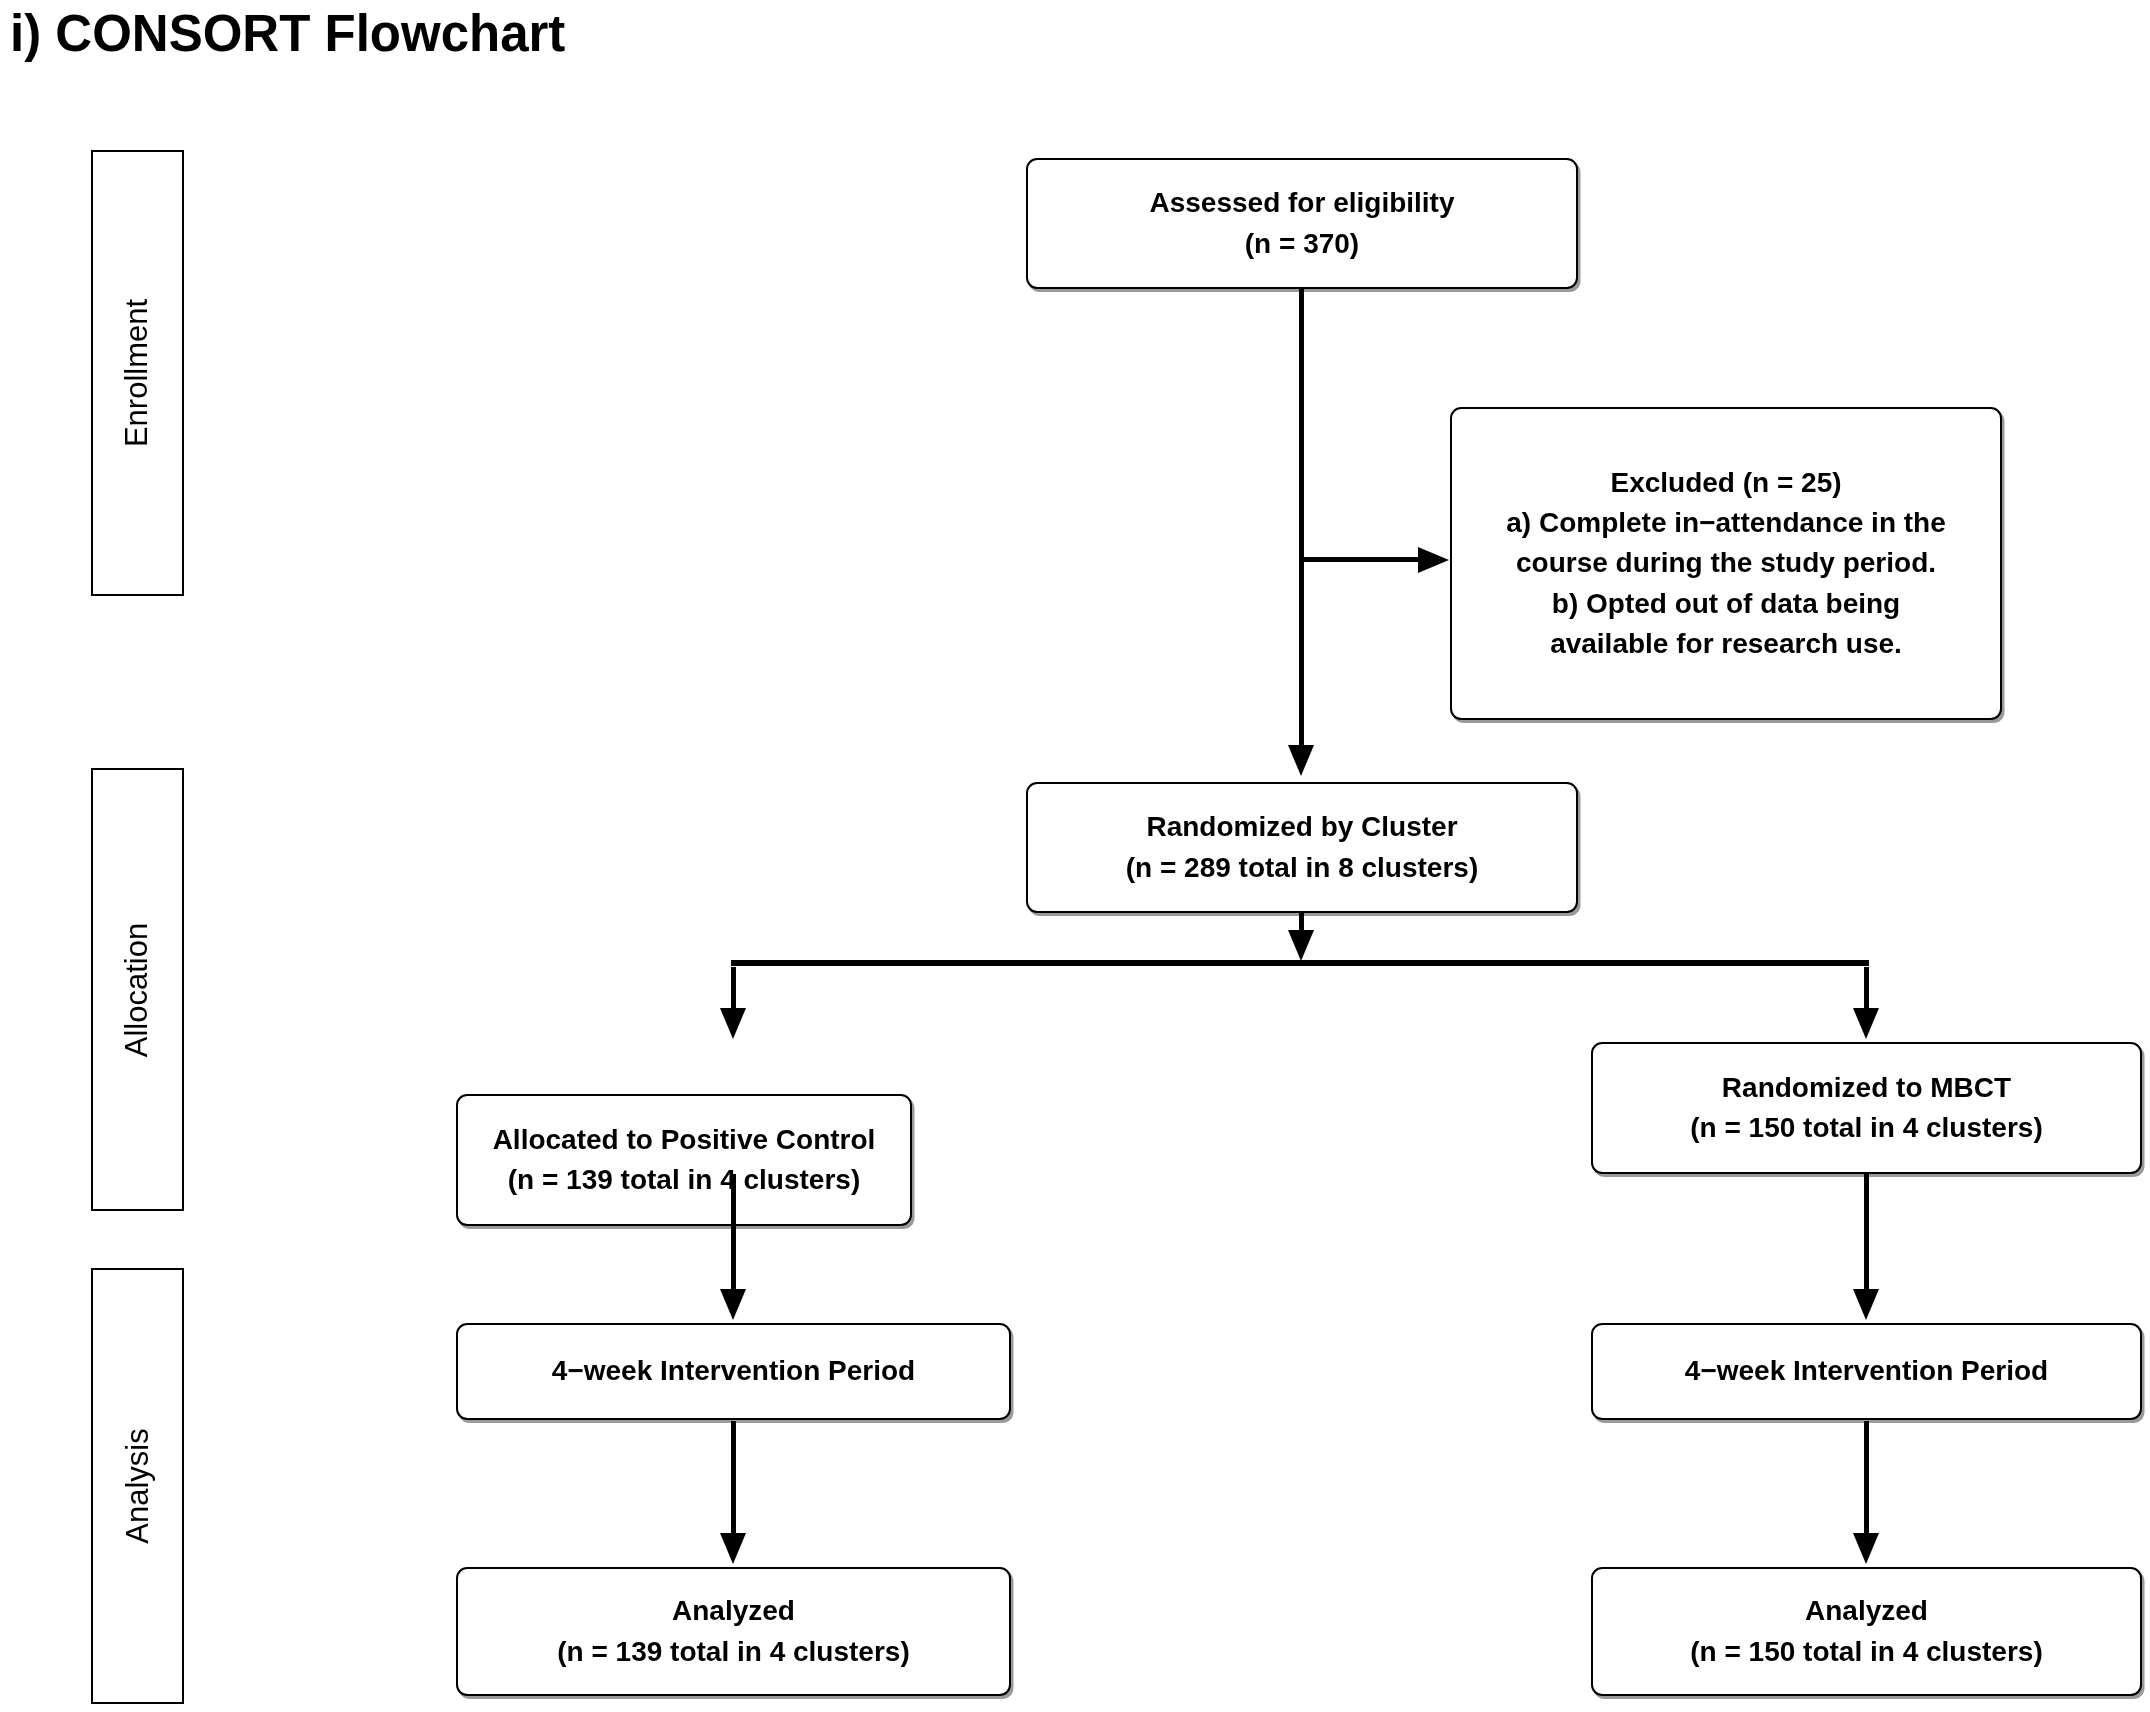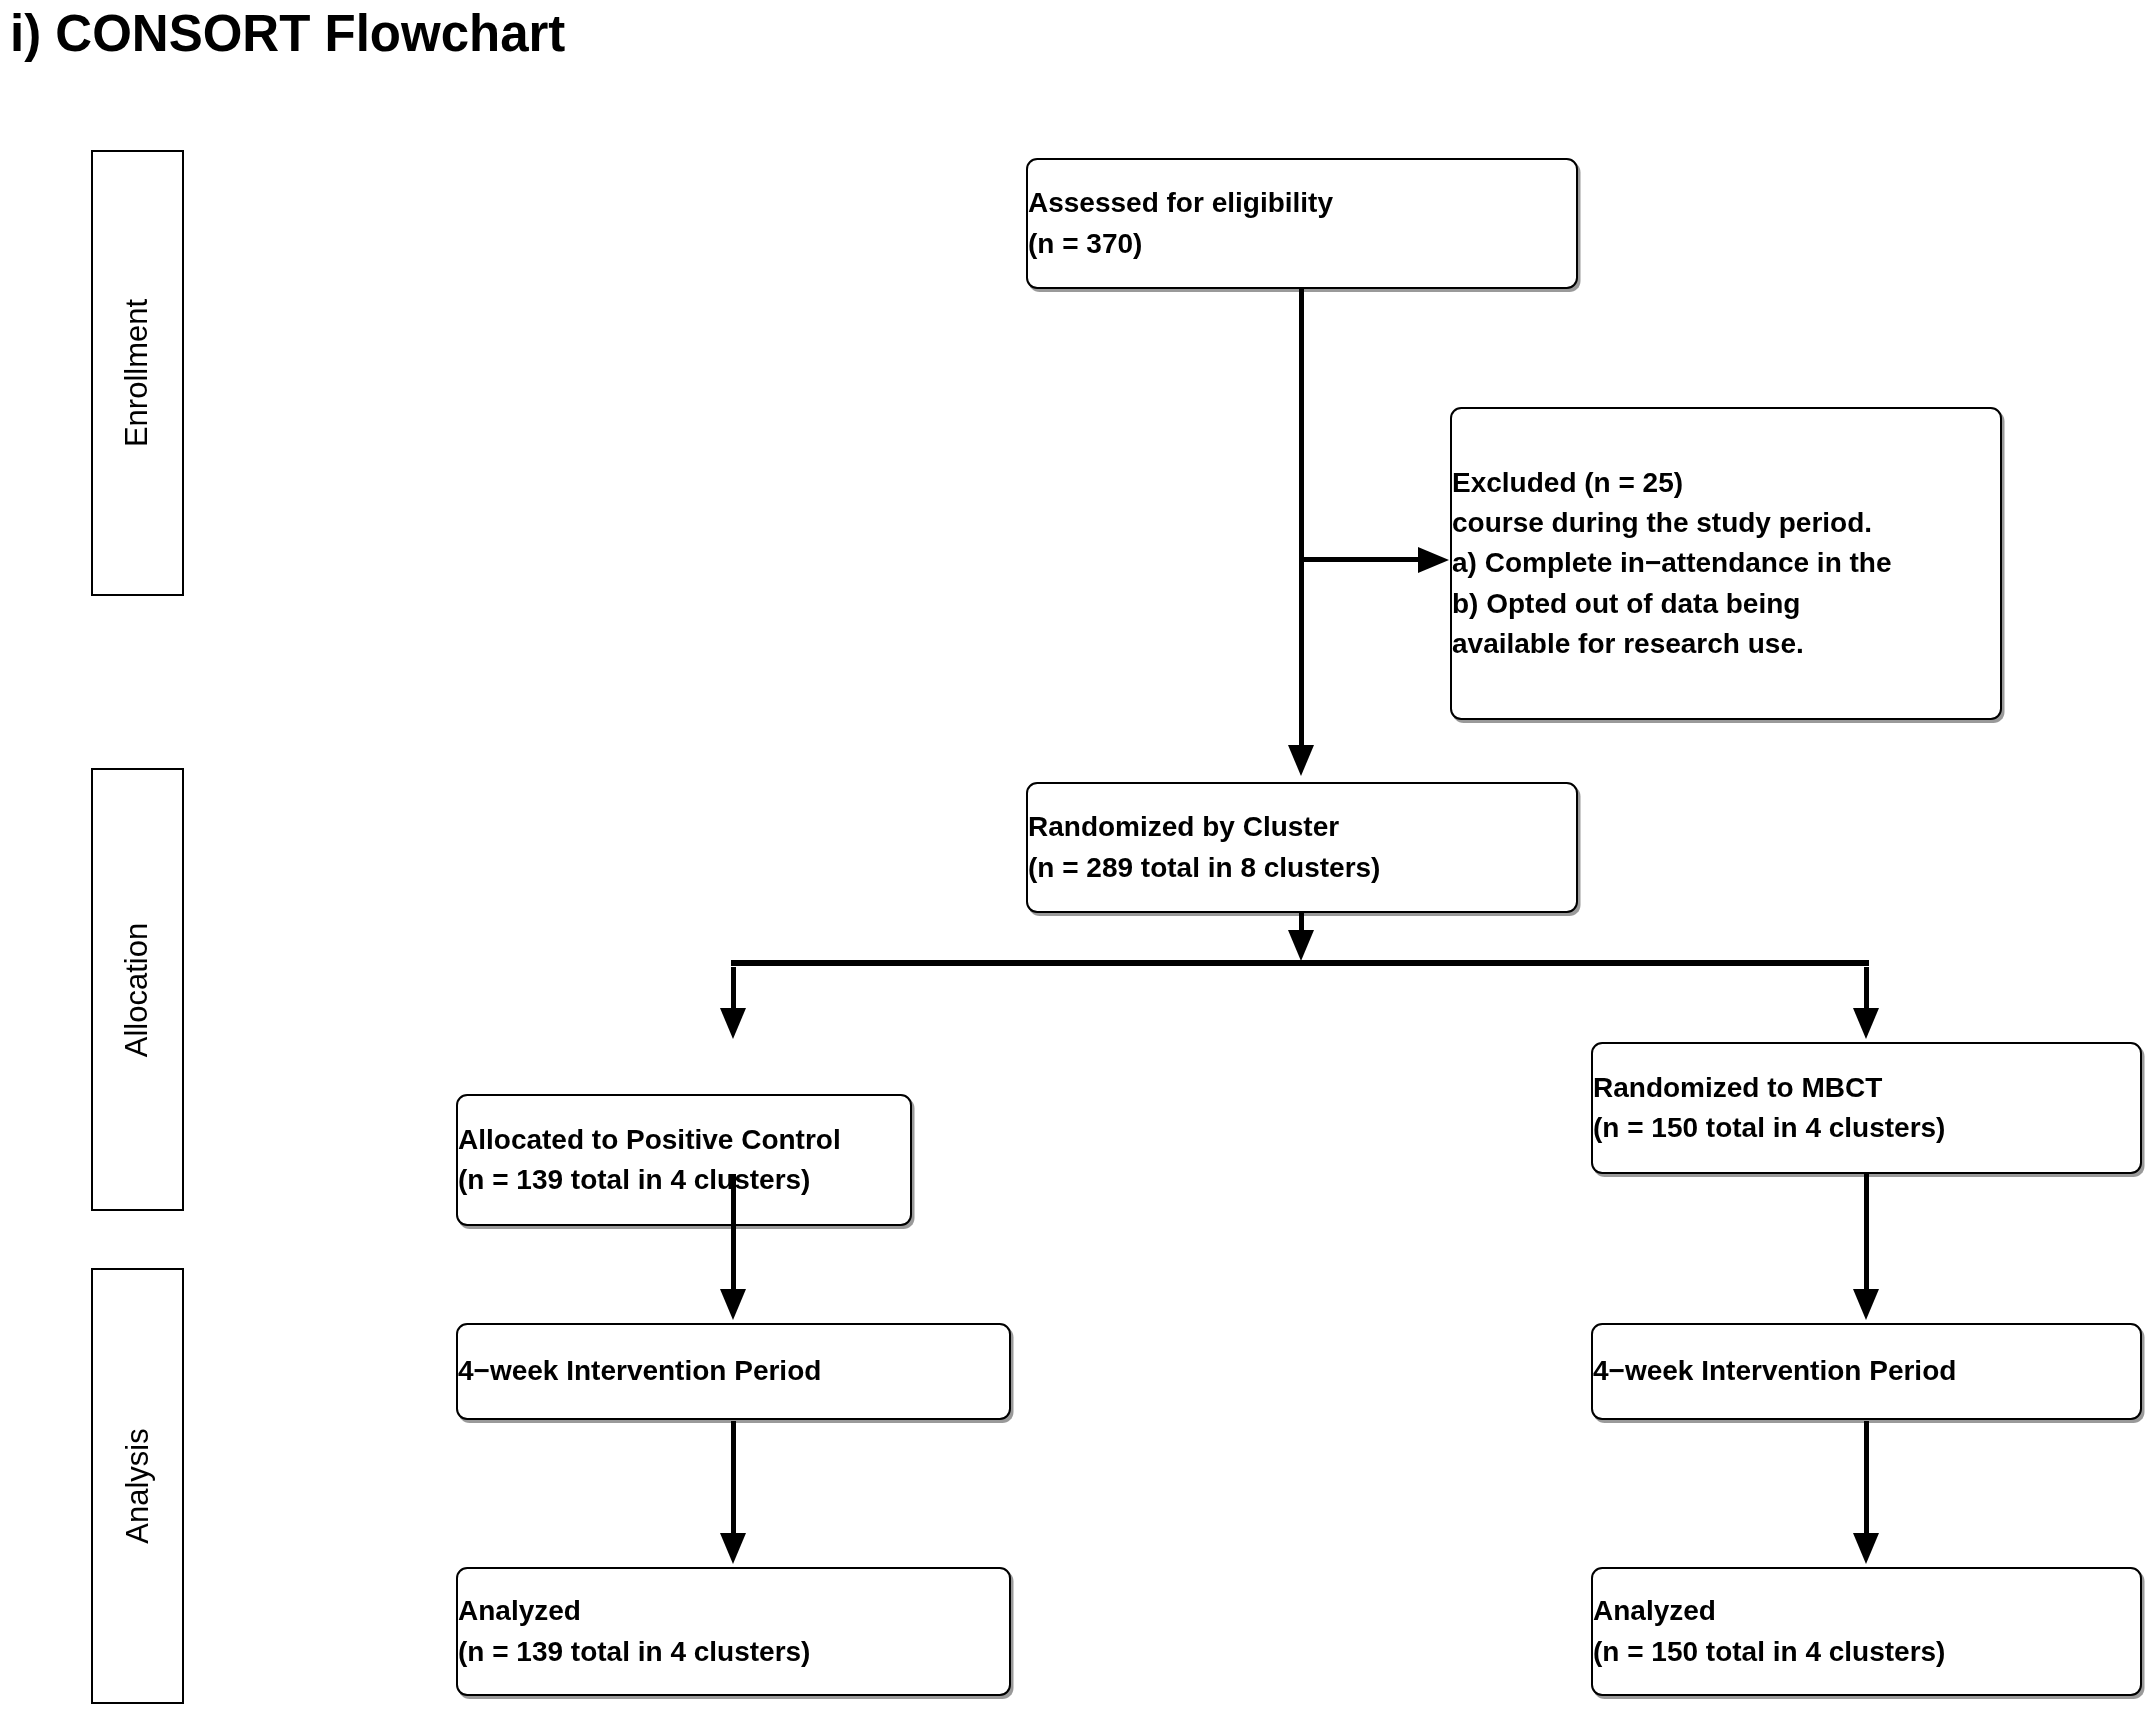--- a/index.html
+++ b/index.html
@@ -51,21 +51,21 @@
 
   
   .node {
     position: absolute;
     border: 2.5px solid #000000;
     border-radius: 11.2px;
     background: #ffffff;
     box-shadow: 2.5px 3.1px 0px #9a9a9a;
     display: flex;
     flex-direction: column;
-    align-items: flex-start;
+    align-items: center;
     justify-content: center;
     text-align: center;
     box-sizing: border-box;
     font-size: 28px;
     font-weight: bold;
     line-height: 1.44;
     color: #000000;
   }
   #node-assessed          { left: 1026px; top: 158px;  width: 552px; height: 131px; }
   #node-excluded          { left: 1450px; top: 407px;  width: 552px; height: 313px; }
@@ -114,22 +114,22 @@
     <span class="stage-label">Analysis</span>
   </div>
 
   <div class="node" id="node-assessed">
     <div>Assessed for eligibility</div>
     <div>(n = 370)</div>
   </div>
 
   <div class="node" id="node-excluded">
     <div>Excluded (n = 25)</div>
+    <div>a) Complete in−attendance in the</div>
     <div>course during the study period.</div>
-    <div>a) Complete in−attendance in the</div>
     <div>b) Opted out of data being</div>
     <div>available for research use.</div>
   </div>
 
   <div class="node" id="node-randomized">
     <div>Randomized by Cluster</div>
     <div>(n = 289 total in 8 clusters)</div>
   </div>
 
   <div class="node" id="node-alloc-control">

